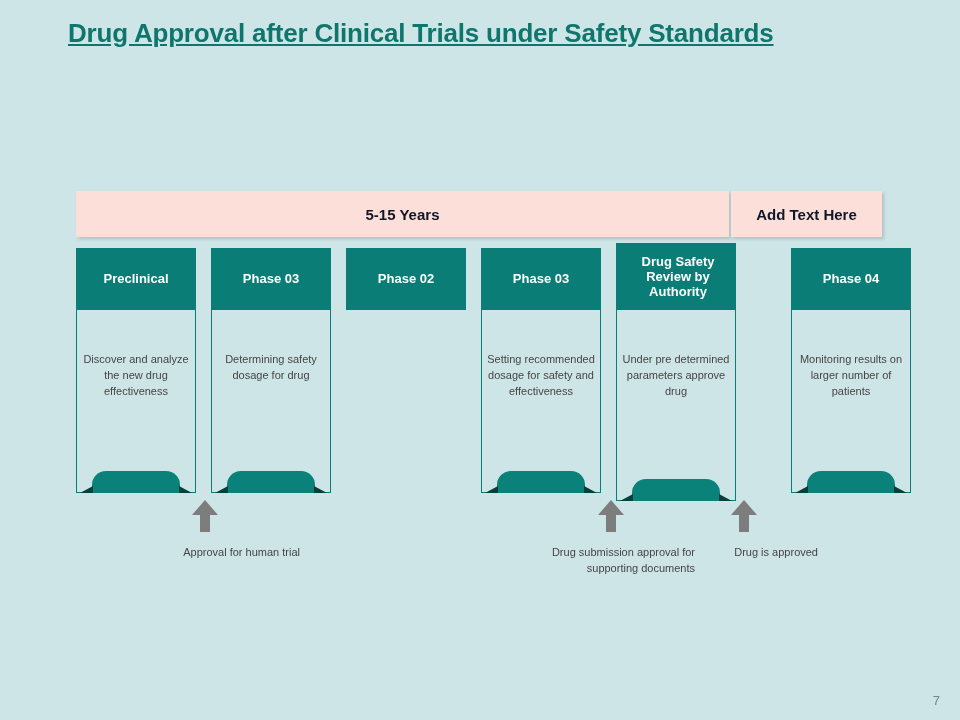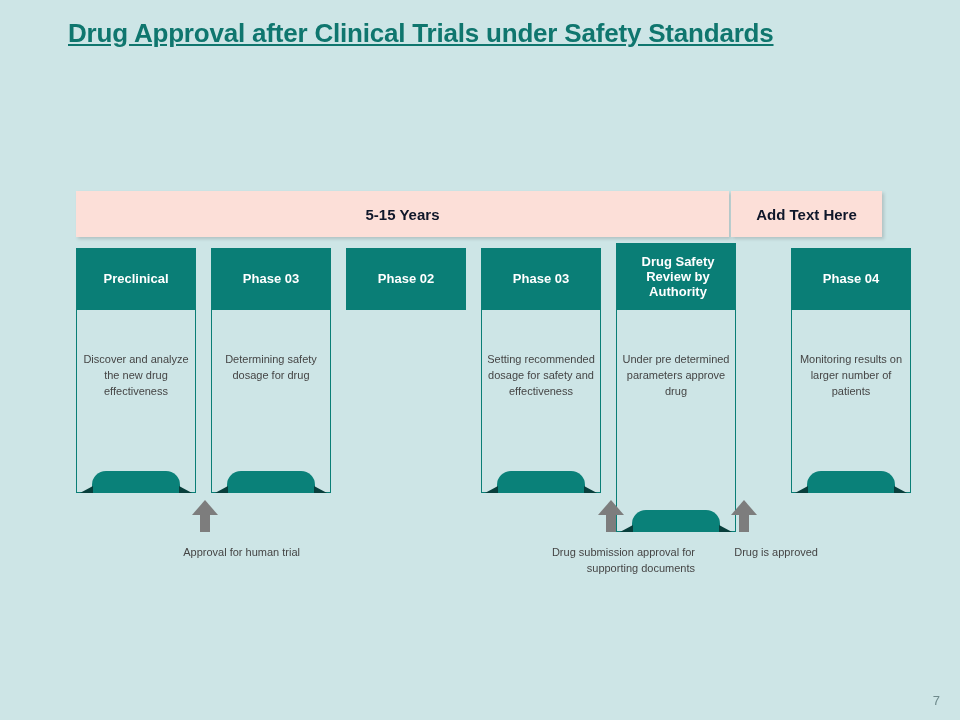--- a/index.html
+++ b/index.html
@@ -100,21 +100,21 @@
   }
   .col-body {
     position: relative;
     box-sizing: border-box;
     border: 1px solid #0a7e76;
     border-top: none;
     background: #cde5e6;
     height: 183px;
   }
   .col-body.tall-body {
-    height: 222px;
+    height: 191px;
   }
   .col-text {
     position: absolute;
     left: 4px;
     right: 4px;
     top: 42px;
     text-align: center;
     font-size: 11px;
     color: #454545;
     line-height: 1.45;

